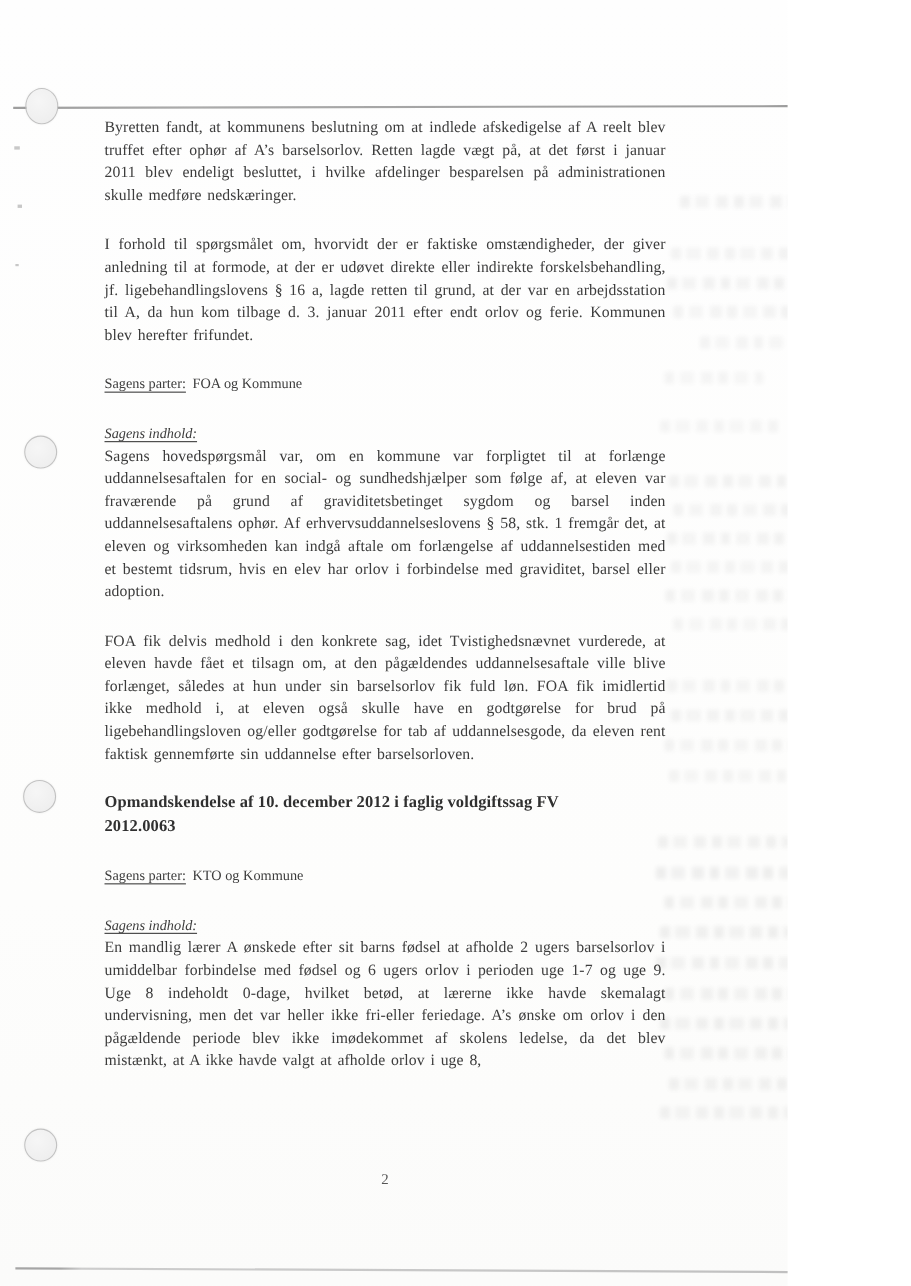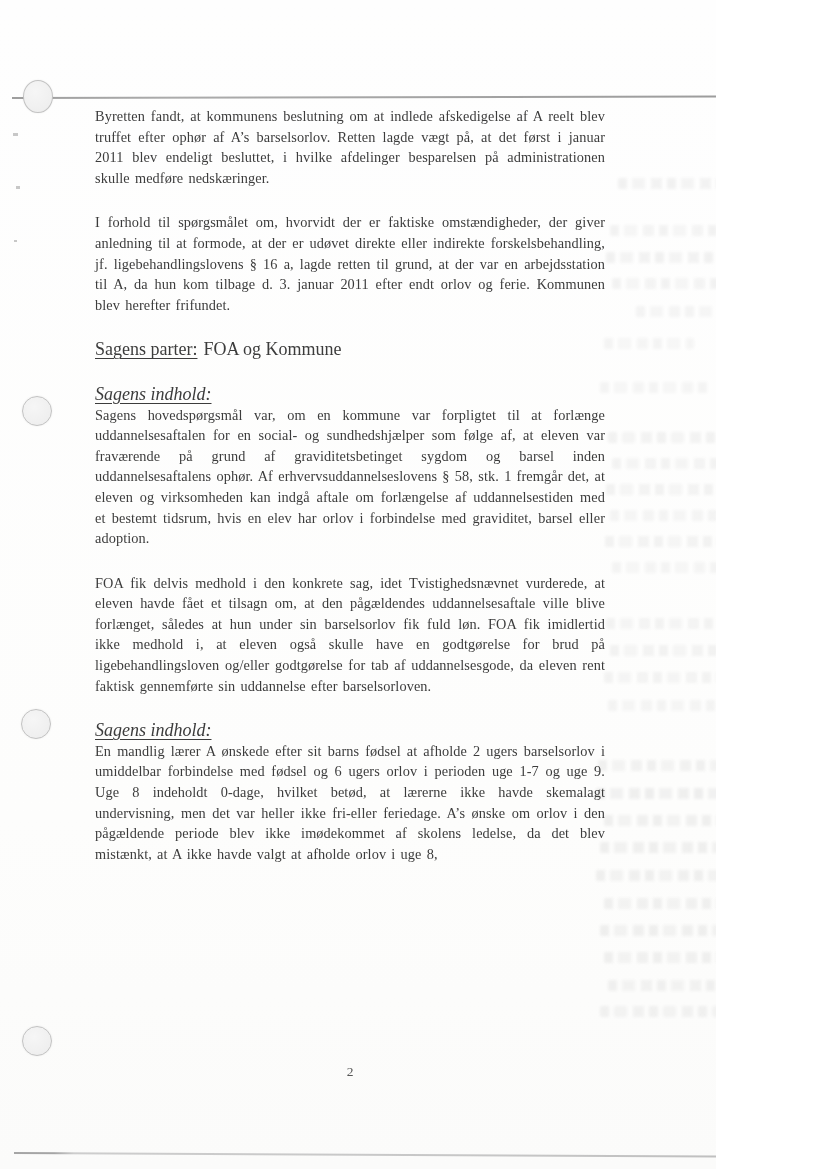--- a/index.html
+++ b/index.html
@@ -100,21 +100,21 @@
     margin: 0 0 24px 0;
     font-size: 15px;
     line-height: 21px;
     font-weight: bold;
     color: #303030;
     letter-spacing: 0.1px;
   }
   .textcol h2.wrap-narrow { max-width: 470px; }
   .label-line {
     margin: 0 0 24px 0;
-    font-size: 18px;
+    font-size: 13px;
     line-height: 20.6px;
   }
   .label-line.before-para { margin-bottom: 0; font-style: italic; }
   .u {
     text-decoration: underline;
     text-underline-offset: 2.5px;
   }
   .parties-value { margin-left: 6px; }
 
   .page-number {
@@ -184,21 +184,25 @@
     </p>
 
     <p class="label-line before-para">
       <span class="u">Sagens indhold:</span>
     </p>
 
     <p class="body">Sagens hovedspørgsmål var, om en kommune var forpligtet til at forlænge uddannelsesaftalen for en social- og sundhedshjælper som følge af, at eleven var fraværende på grund af graviditetsbetinget sygdom og barsel inden uddannelsesaftalens ophør. Af erhvervsuddannelseslovens § 58, stk. 1 fremgår det, at eleven og virksomheden kan indgå aftale om forlængelse af uddannelsestiden med et bestemt tidsrum, hvis en elev har orlov i forbindelse med graviditet, barsel eller adoption.</p>
 
     <p class="body">FOA fik delvis medhold i den konkrete sag, idet Tvistighedsnævnet vurderede, at eleven havde fået et tilsagn om, at den pågældendes uddannelsesaftale ville blive forlænget, således at hun under sin barselsorlov fik fuld løn. FOA fik imidlertid ikke medhold i, at eleven også skulle have en godtgørelse for brud på ligebehandlingsloven og/eller godtgørelse for tab af uddannelsesgode, da eleven rent faktisk gennemførte sin uddannelse efter barselsorloven.</p>
 
-
+    <h2 class="wrap-narrow">Opmandskendelse af 10. december 2012 i faglig voldgiftssag FV 2012.0063</h2>
+
+    <p class="label-line">
+      <span class="u">Sagens parter:</span><span class="parties-value">KTO og Kommune</span>
+    </p>
 
     <p class="label-line before-para">
       <span class="u">Sagens indhold:</span>
     </p>
 
     <p class="body no-gap">En mandlig lærer A ønskede efter sit barns fødsel at afholde 2 ugers barselsorlov i umiddelbar forbindelse med fødsel og 6 ugers orlov i perioden uge 1-7 og uge 9. Uge 8 indeholdt 0-dage, hvilket betød, at lærerne ikke havde skemalagt undervisning, men det var heller ikke fri-eller feriedage. A’s ønske om orlov i den pågældende periode blev ikke imødekommet af skolens ledelse, da det blev mistænkt, at A ikke havde valgt at afholde orlov i uge 8,</p>
 
   </div>
 
   <div class="page-number">2</div>

